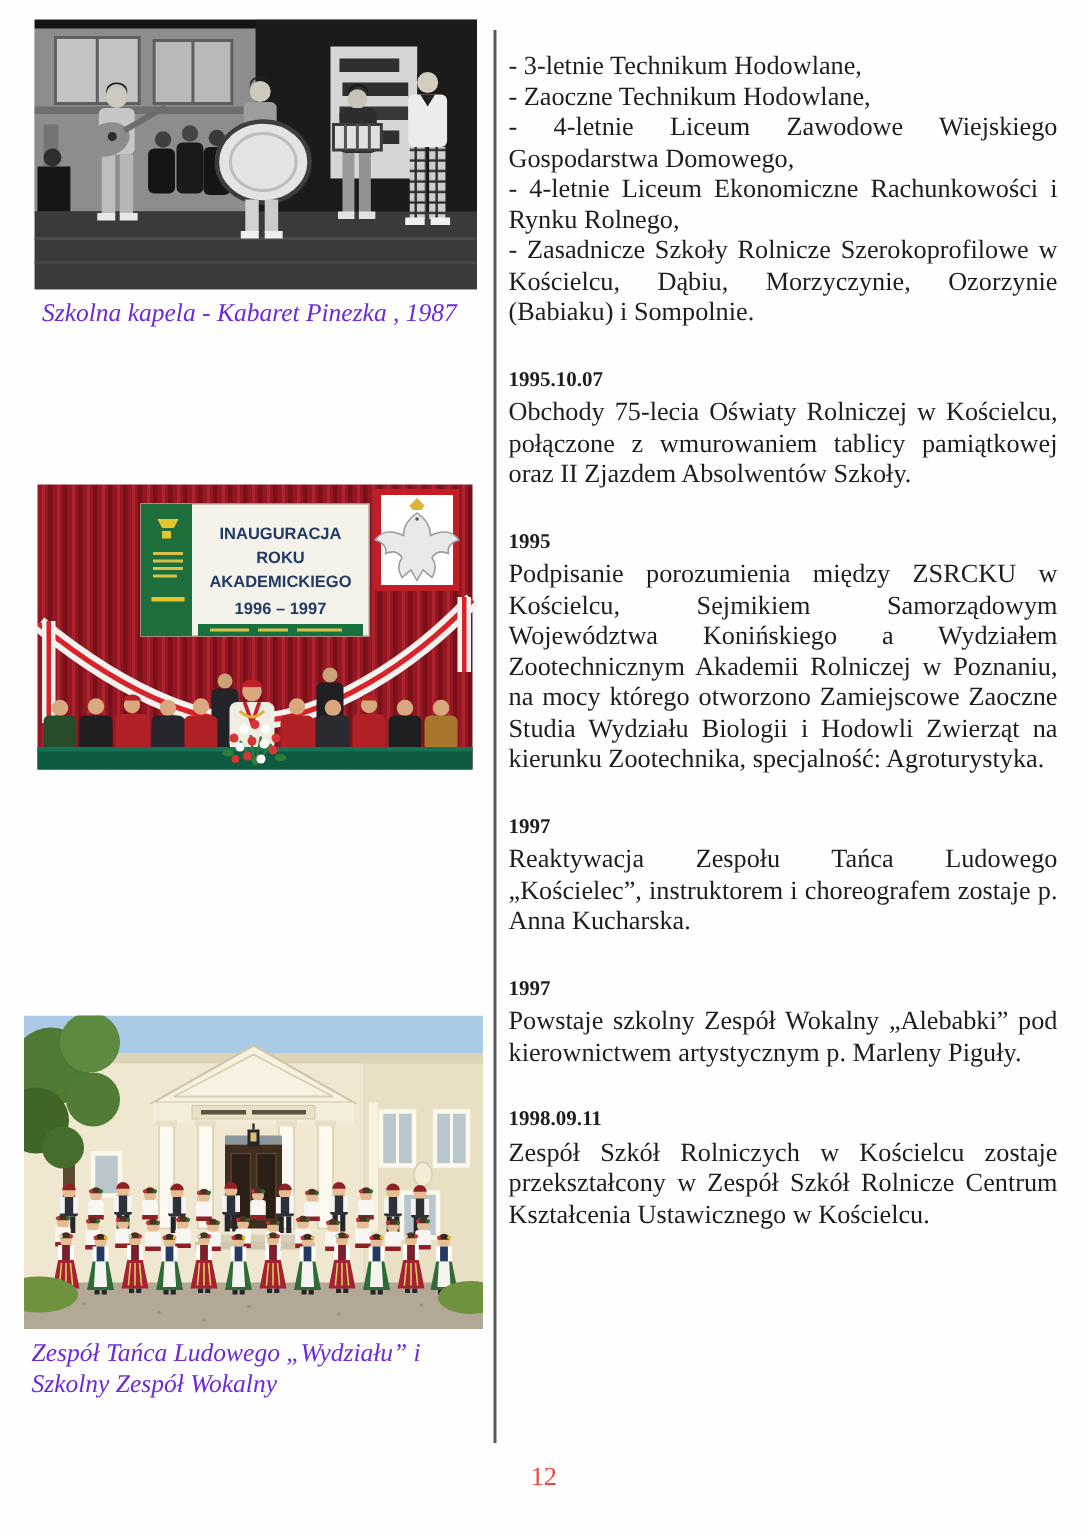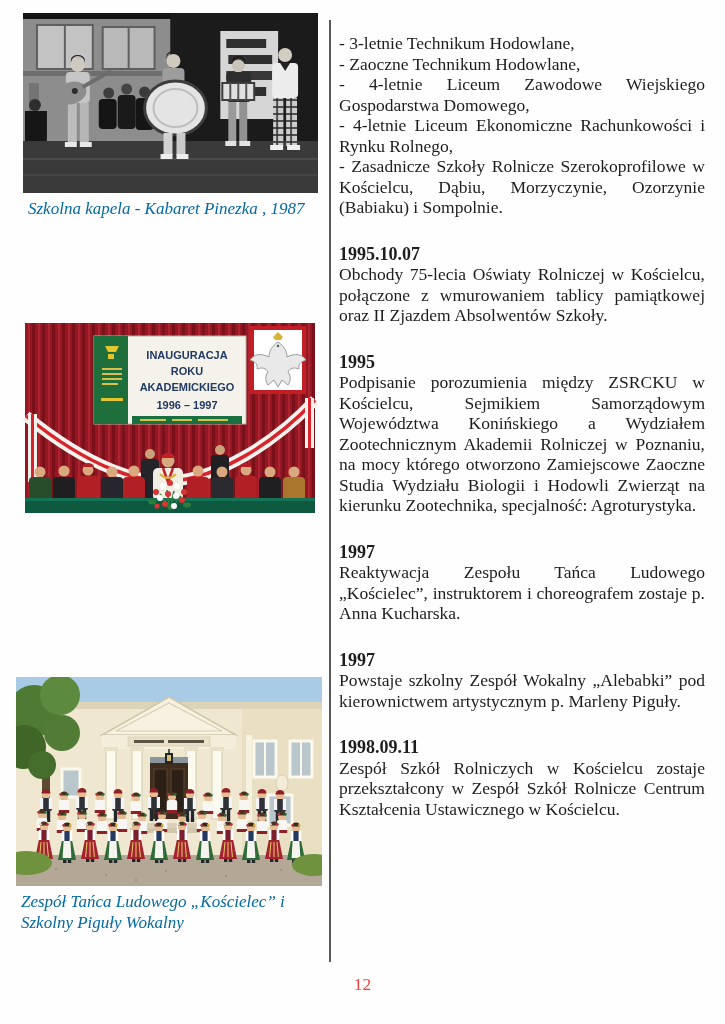--- a/index.html
+++ b/index.html
@@ -1,25 +1,25 @@
 <!DOCTYPE html>
 <html><head>
 <meta charset="utf-8">
 <style>
   html,body{margin:0;padding:0;background:#ffffff;}
   .page{position:relative;width:725px;height:1024px;background:#fefefe;overflow:hidden;
         font-family:"Liberation Serif", serif;color:#1d1d1d;}
   figure{margin:0;position:absolute;}
   .photo{display:block;}
   .photo svg{display:block;width:100%;height:100%;}
-  .caption{font-style:italic;font-size:17px;line-height:21px;margin:5px 0 0 5px;color:#0369a1;}
+  .caption{font-style:italic;font-size:17px;line-height:21px;margin:5px 0 0 5px;color:#6d28d9;}
   .divider{position:absolute;left:329px;top:20px;width:2px;height:942px;background:#5a5a5a;}
   .right-col{position:absolute;left:339px;top:33px;width:366px;}
   .entry{display:flex;margin-bottom:26px;flex-direction:column;}
-  .entry-date{flex:none;width:88px;font-weight:bold;font-size:18px;line-height:20.5px;}
+  .entry-date{flex:none;width:88px;font-weight:bold;font-size:14px;line-height:20.5px;}
   .entry-text{flex:1;font-size:17.5px;line-height:20.5px;text-align:justify;white-space:pre-line;}
   .page-number{position:absolute;left:0;right:0;top:974px;text-align:center;font-size:17.5px;color:#ef4444;}
   .sign-text{font-family:"Liberation Sans",sans-serif;font-weight:bold;fill:#203a63;}
 </style>
 </head>
 <body>
 
 <div class="page">
 
   <figure style="left:23px;top:13px;width:295px;">
@@ -365,21 +365,21 @@
             <use href="#p-dancer-green" x="189" y="151"></use>
           <use href="#p-dancer-red" x="212" y="150"></use>
             <use href="#p-dancer-green" x="235" y="151"></use>
           <use href="#p-dancer-red" x="258" y="150"></use>
             <use href="#p-dancer-green" x="280" y="151"></use>
         </g>
         <ellipse cx="10" cy="186" rx="26" ry="12" fill="#6f923f"></ellipse>
         <ellipse cx="298" cy="188" rx="22" ry="11" fill="#6f923f"></ellipse>
       </svg>
     </div>
-    <figcaption class="caption">Zespół Tańca Ludowego „Kościelec” i Szkolny Piguły Wokalny</figcaption>
+    <figcaption class="caption">Zespół Tańca Ludowego „Wydziału” i Szkolny Zespół Wokalny</figcaption>
   </figure>
 
   <div class="divider"></div>
 
   <div class="right-col">
     <div class="entry">
       <div class="entry-date"></div>
       <div class="entry-text">- 3-letnie Technikum Hodowlane,
 - Zaoczne Technikum Hodowlane,
 - 4-letnie Liceum Zawodowe Wiejskiego Gospodarstwa Domowego,

